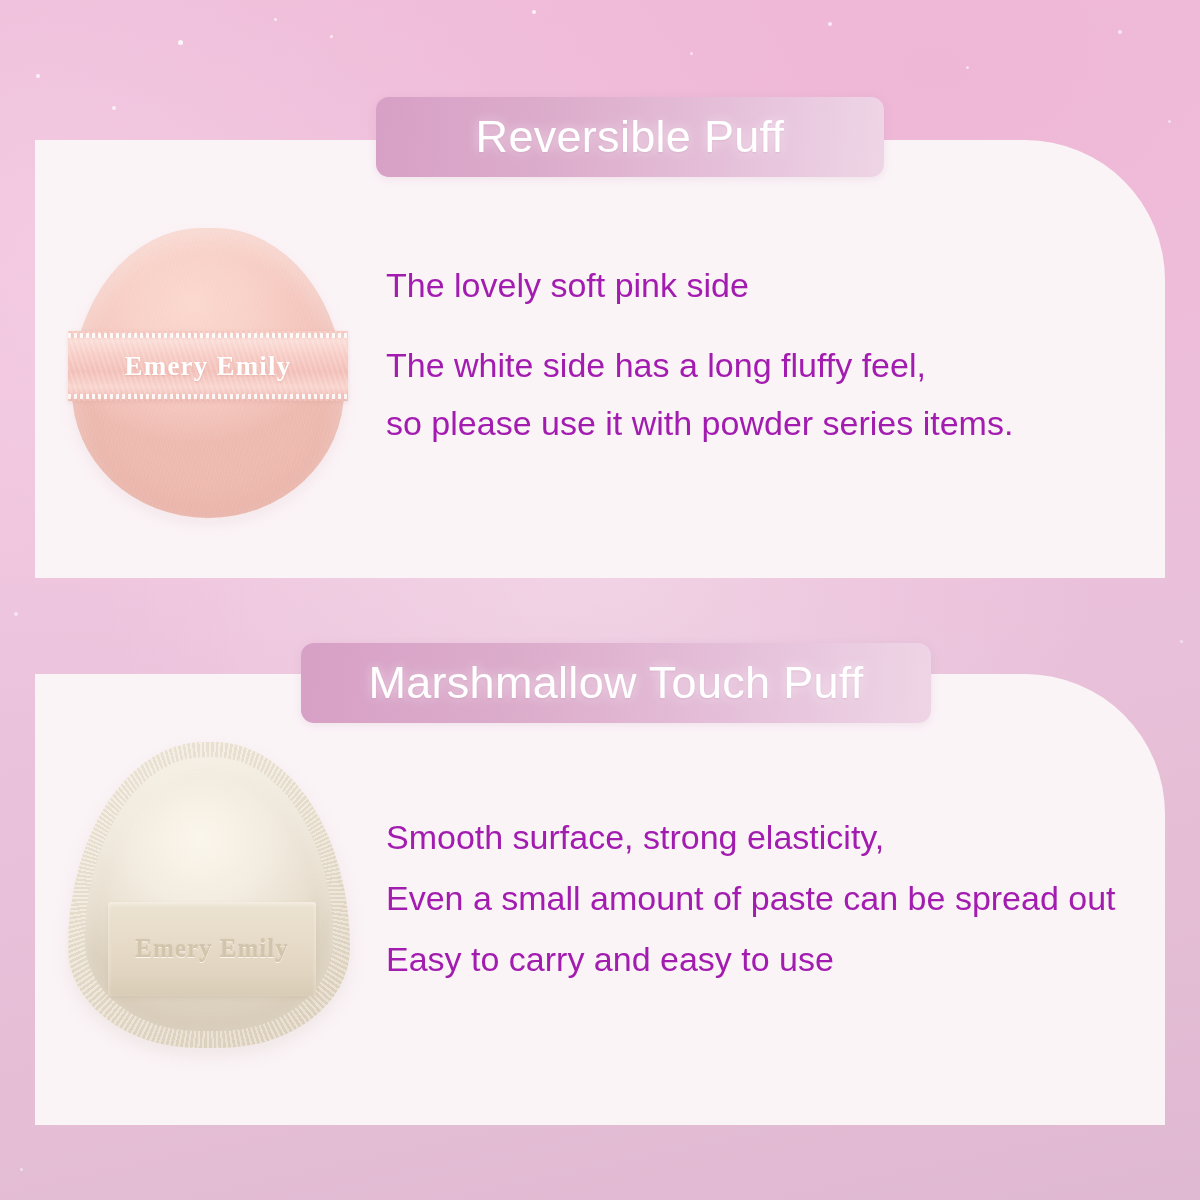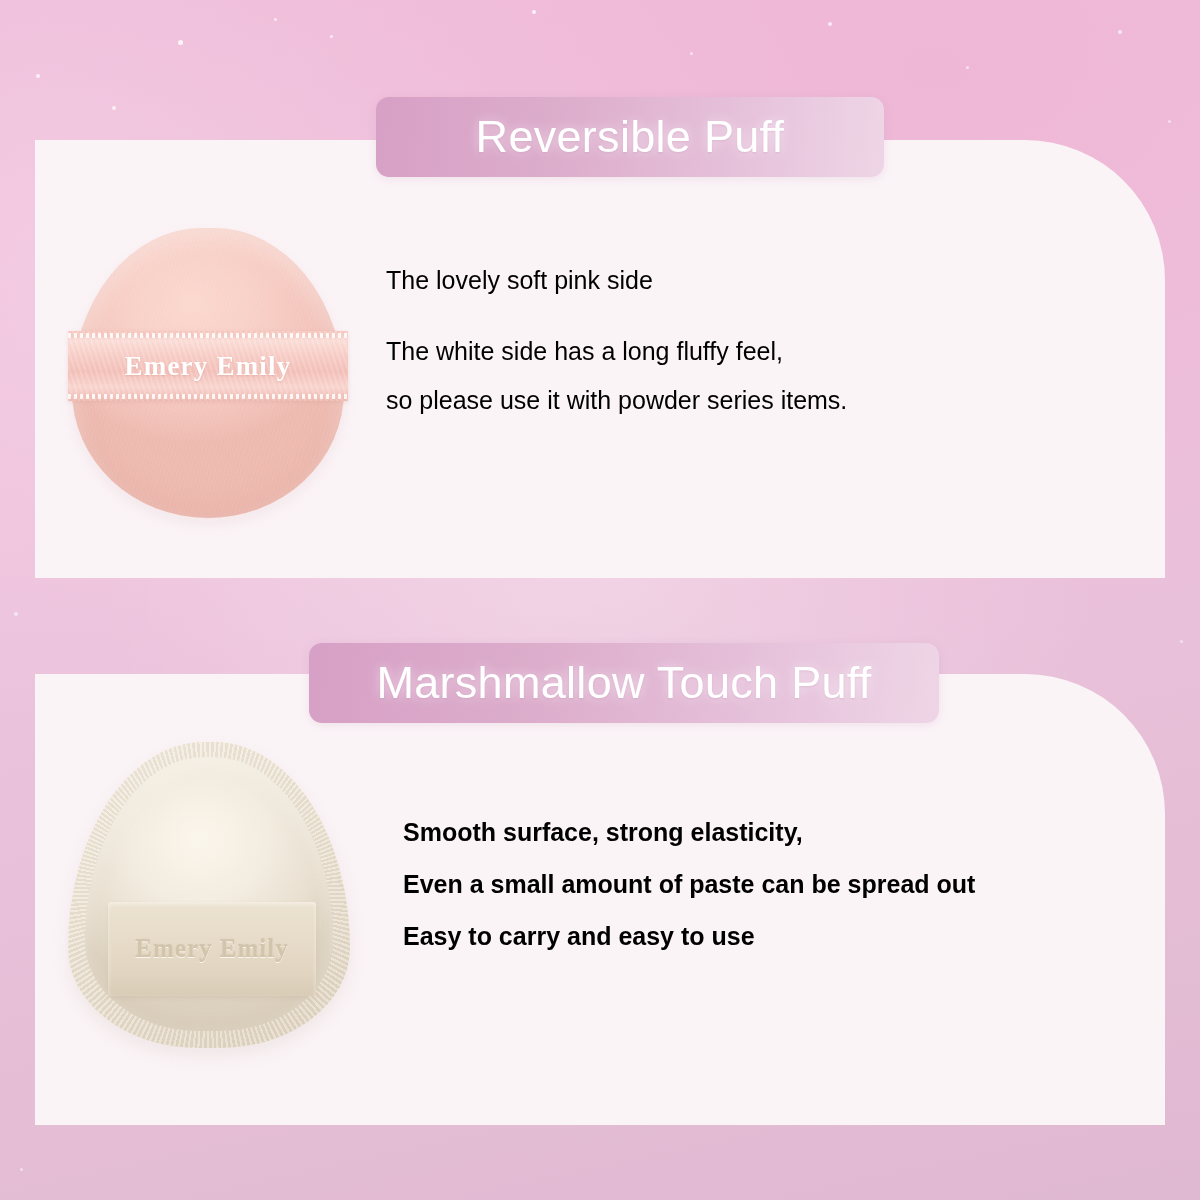--- a/index.html
+++ b/index.html
@@ -66,35 +66,35 @@
   }
   .banner-text {
     color: #ffffff;
     font-size: 45px;
     font-weight: 400;
     letter-spacing: 0.3px;
     text-shadow: 0 0 12px rgba(255,255,255,0.55), 0 1px 2px rgba(176,120,160,0.25);
     white-space: nowrap;
   }
   #banner-1 { left: 347px; top: 97px;  width: 508px; height: 80px; }
-  #banner-2 { left: 280px; top: 643px; width: 630px; height: 80px; }
+  #banner-2 { left: 272px; top: 643px; width: 630px; height: 80px; }
 
   
   .copy {
     position: absolute;
-    color: #000000;
-    font-size: 25px;
+    color: #a21caf;
+    font-size: 34px;
     line-height: 1.0;
     white-space: nowrap;
   }
   .copy .line { margin: 0; padding: 0; }
   #copy-1 { left: 386px; top: 268px; }
   #copy-1 .line { margin-bottom: 24px; }
   #copy-1 .gap { height: 22px; }
-  #copy-2 { left: 403px; top: 820px; font-weight: bold; }
+  #copy-2 { left: 386px; top: 820px; }
   #copy-2 .line { margin-bottom: 27px; }
 
   
   #puff-1 {
     position: absolute;
     left: 72px;
     top: 228px;
     width: 272px;
     height: 290px;
   }

